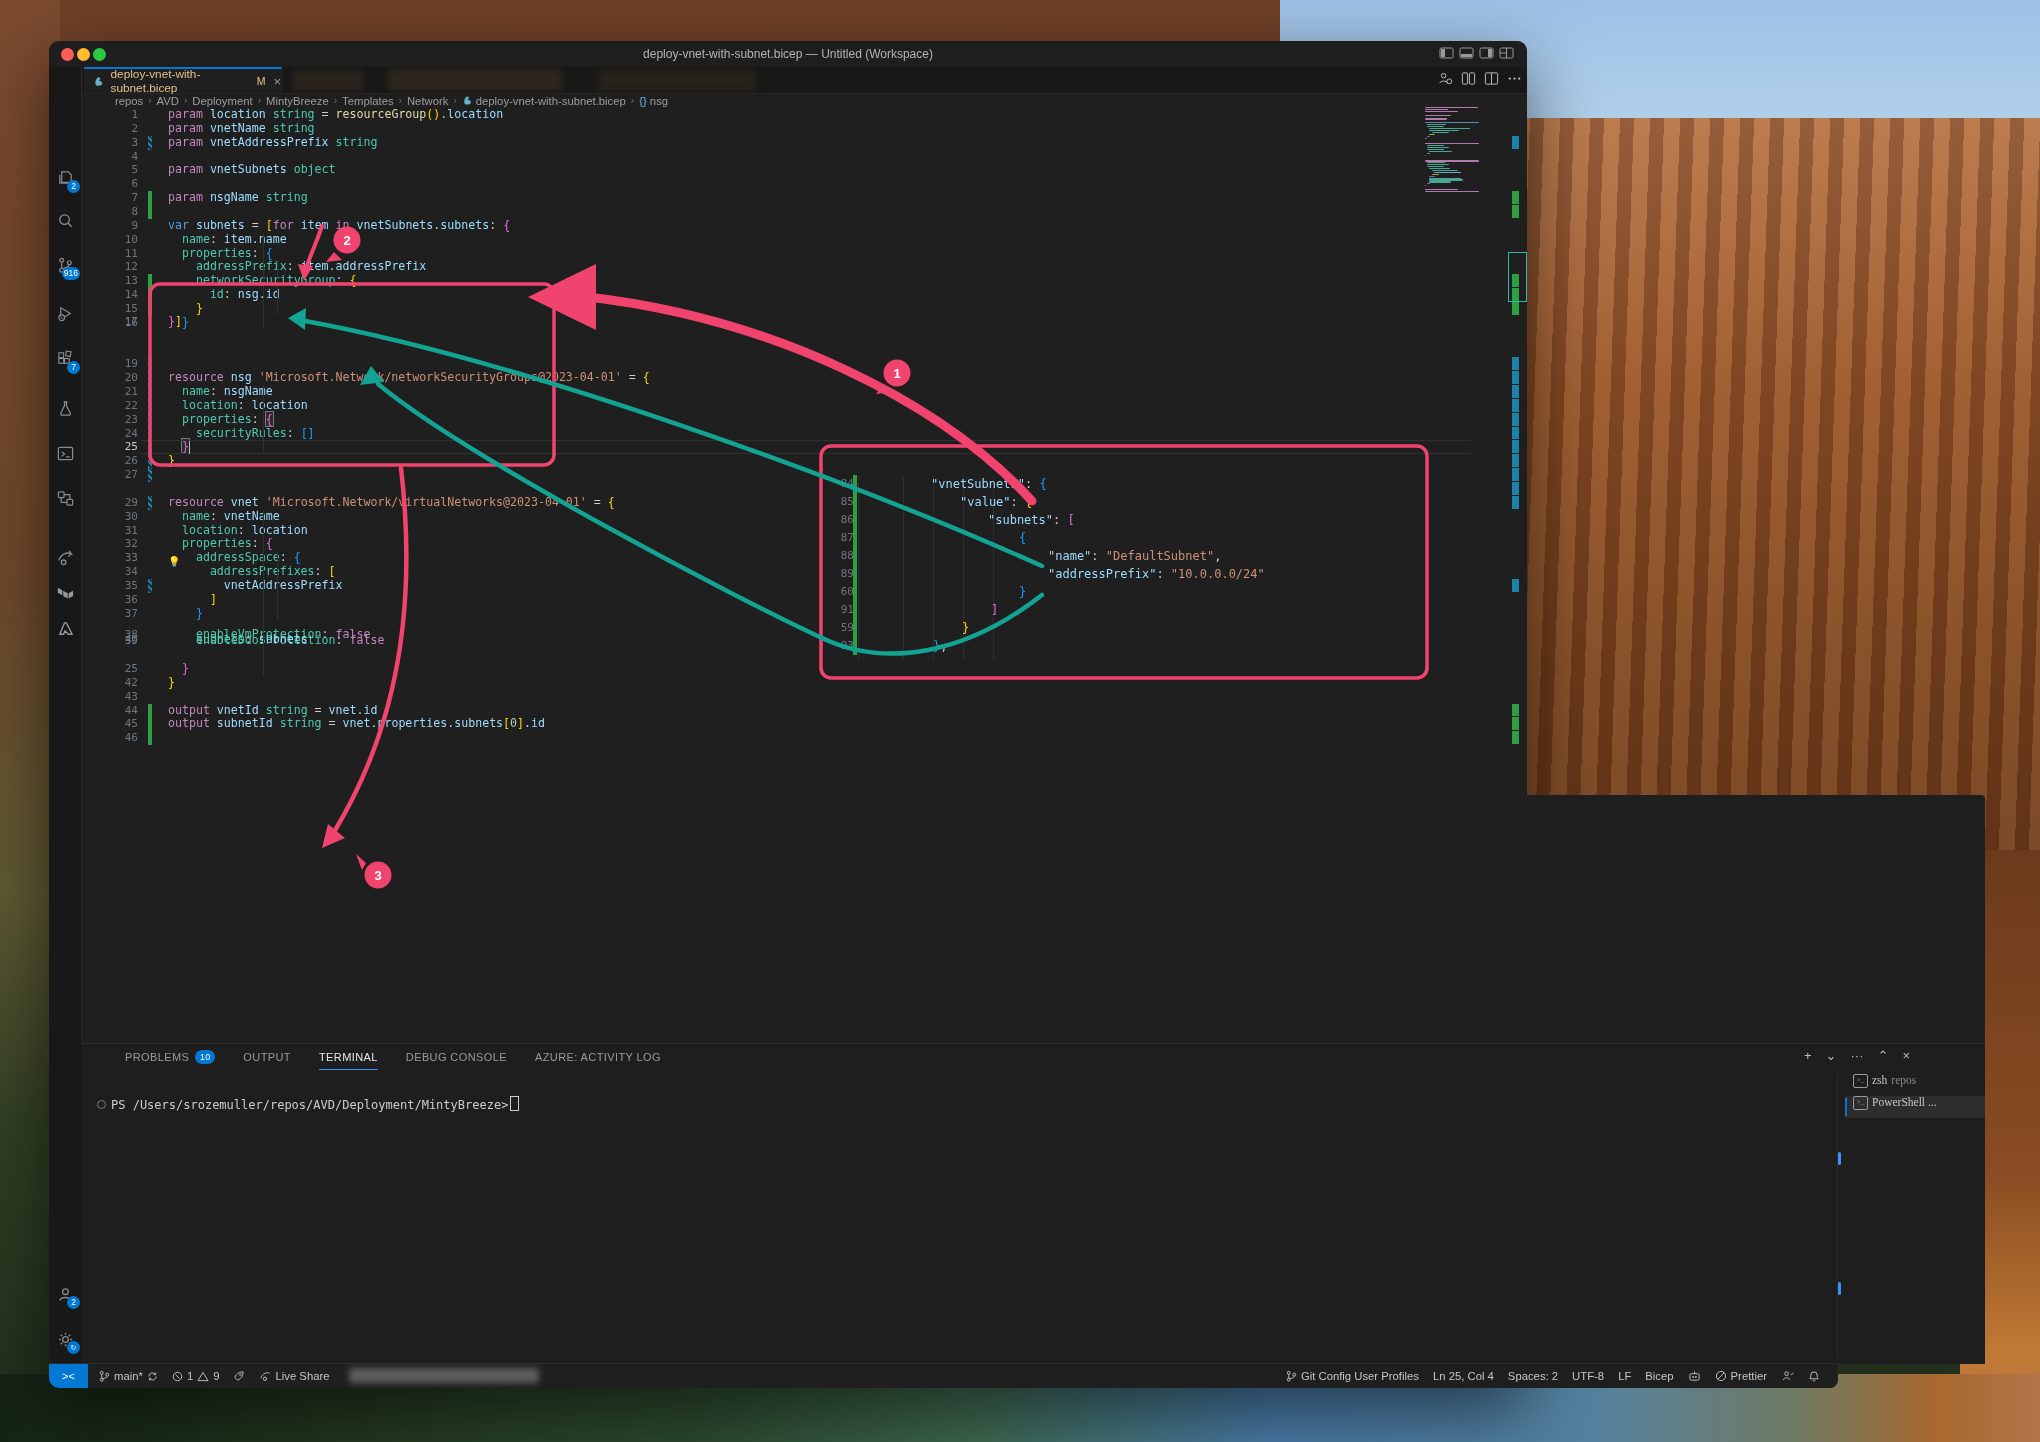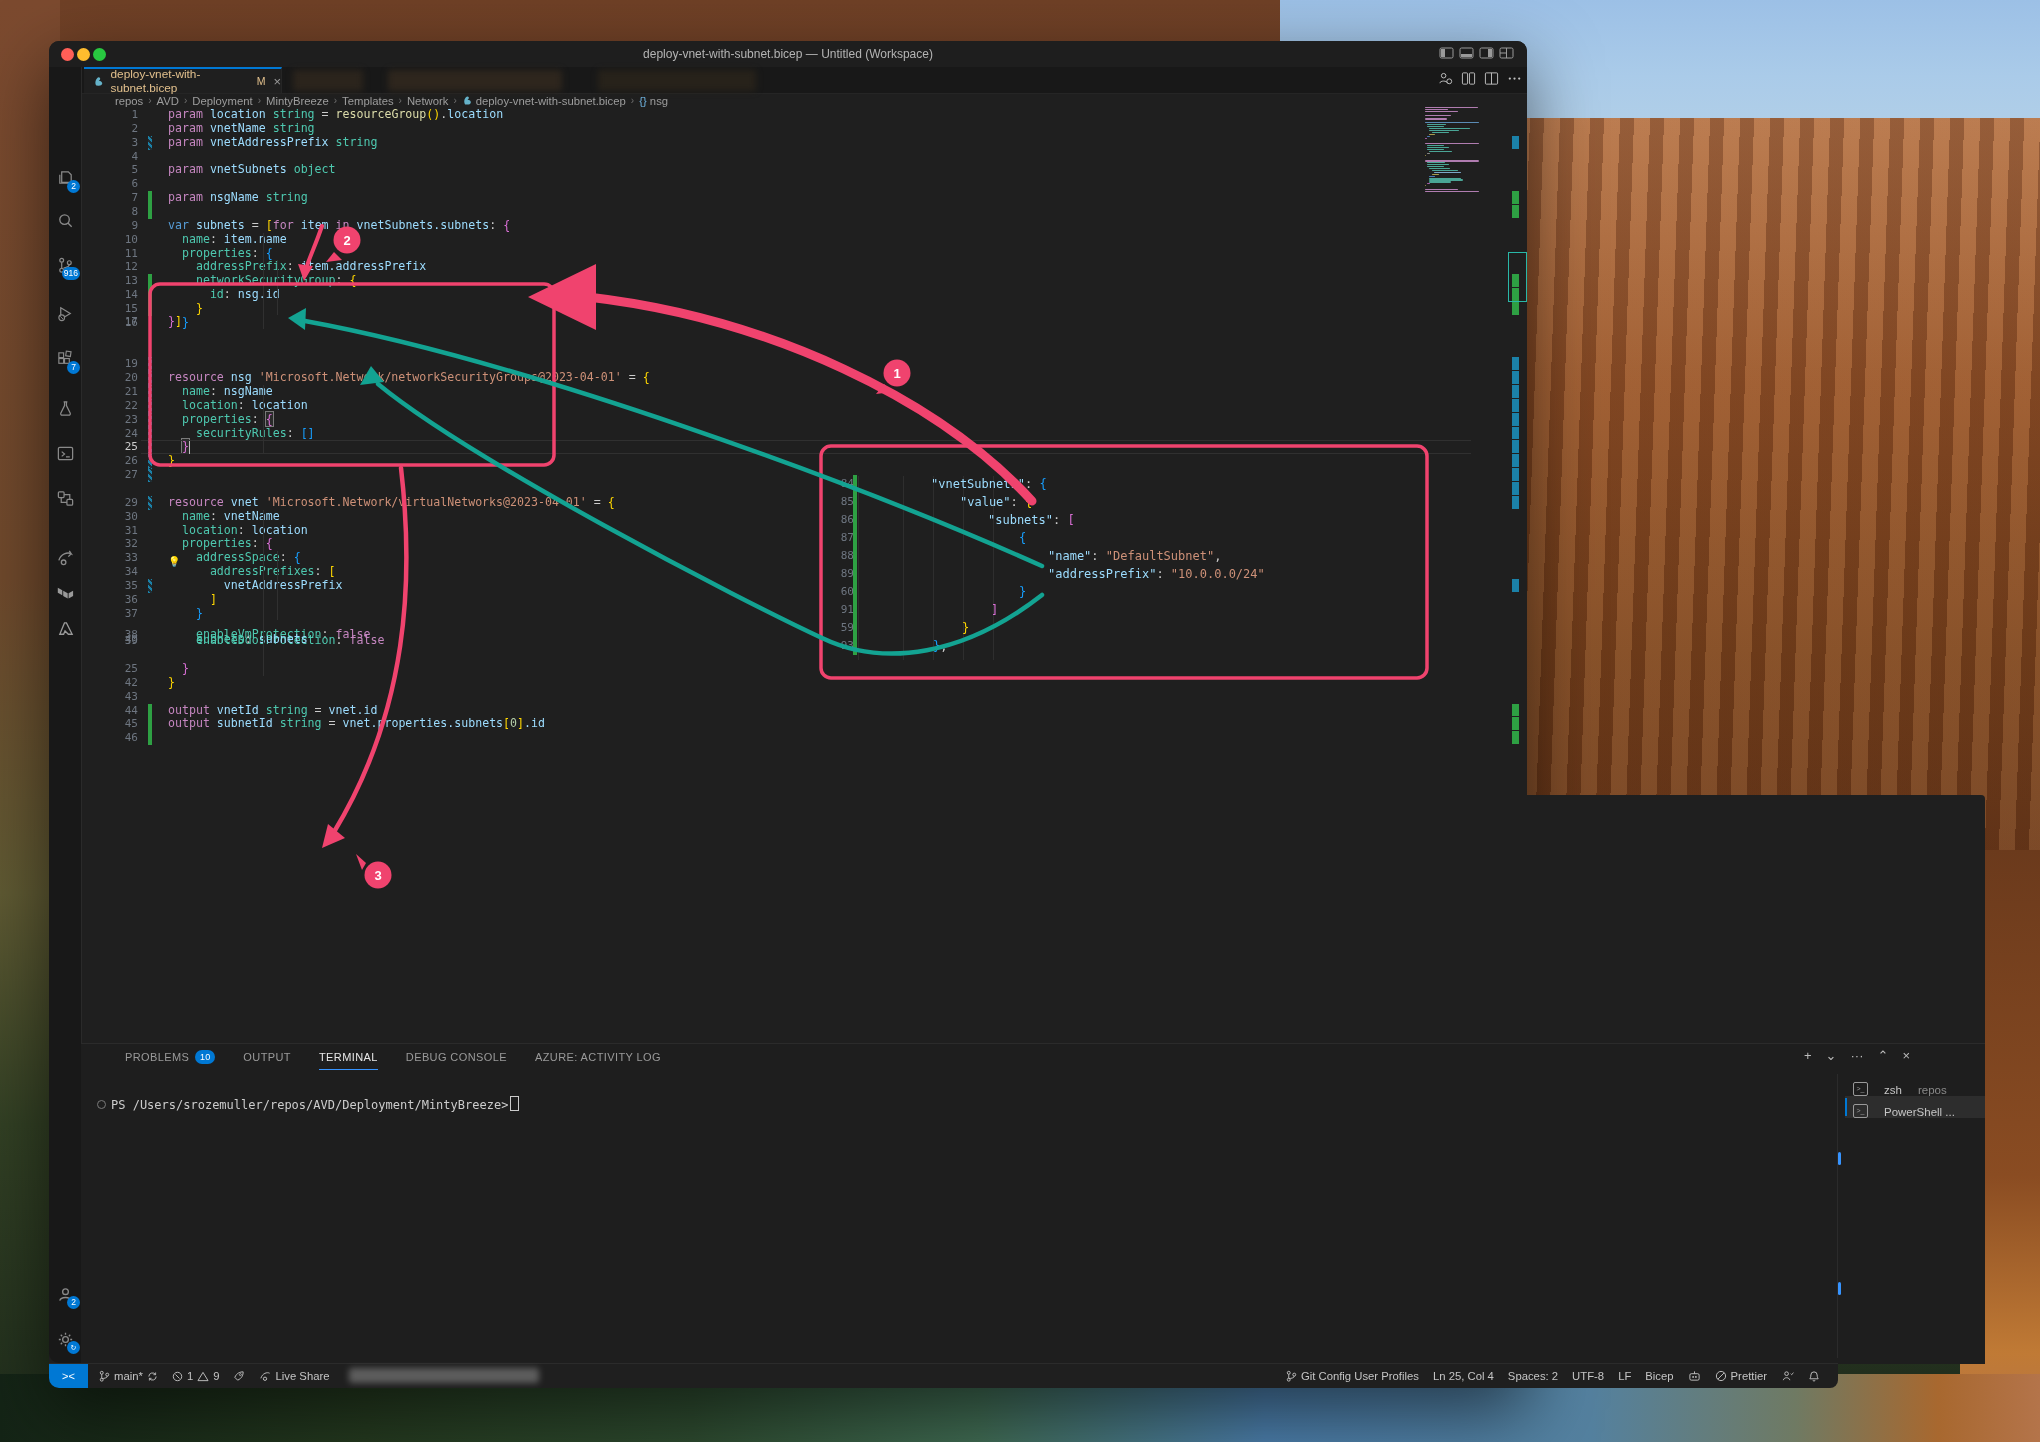--- a/index.html
+++ b/index.html
@@ -78,21 +78,21 @@
   #panel-tabs{position:absolute;left:44px;top:6px;display:flex;gap:28px;font-size:11px;letter-spacing:.4px;color:#9a9a9a;}
   .ptab{display:flex;align-items:center;gap:6px;padding-bottom:6px;cursor:default;}
   .ptab.active{color:#e7e7e7;border-bottom:1.5px solid #3794ff;}
   .ptab .pbadge{background:#0078d4;color:#fff;border-radius:9px;font-size:9px;line-height:14px;min-width:14px;height:14px;text-align:center;padding:0 3px;}
   #panel-actions{position:absolute;right:75px;top:4px;display:flex;gap:14px;color:#bcbcbc;font-size:13px;}
   #term-line{position:absolute;left:30px;top:52px;font-family:"DejaVu Sans Mono","Liberation Mono",monospace;
     font-size:12px;color:#cccccc;white-space:pre;}
   #term-cursor{display:inline-block;width:7px;height:13px;border:1px solid #cccccc;vertical-align:-2px;margin-left:2px;}
   #term-circle{position:absolute;left:16px;top:56px;width:7px;height:7px;border:1px solid #7a7a7a;border-radius:50%;}
   #term-list{position:absolute;right:0px;top:30px;width:140px;}
-  .term-row{display:flex;align-items:flex-end;gap:16px;height:22px;padding-left:8px;font-size:11.5px;color:#c5c5c5;position:relative;}
+  .term-row{display:flex;align-items:flex-start;gap:4px;height:22px;padding-left:8px;font-size:11.5px;color:#c5c5c5;position:relative;font-family:Liberation Serif, serif;}
   .term-row.sel{background:#2d2d2d;}
   .term-row.sel::before{content:"";position:absolute;left:0;top:2px;bottom:2px;width:2px;background:#0078d4;}
   .term-row .sub{color:#8a8a8a;}
   .tico{width:13px;height:12px;border:1px solid #9a9a9a;border-radius:2px;font-size:7px;line-height:11px;color:#9a9a9a;text-align:center;}
   #term-sep{position:absolute;right:147px;top:30px;bottom:6px;width:1px;background:#2b2b2b;}
   .tscroll{position:absolute;right:144px;width:3px;background:#3794ff;border-radius:2px;}
   
   #statusbar{left:49px;top:1363px;width:1789px;height:24px;background:#1f1f1f;border-top:1px solid #2b2b2b;
     border-radius:0 0 8px 10px;font-size:11.3px;color:#c5c5c5;}
   #sb-remote{position:absolute;left:0;top:0;width:39px;height:24px;background:#0078d4;border-radius:0 0 0 10px;

